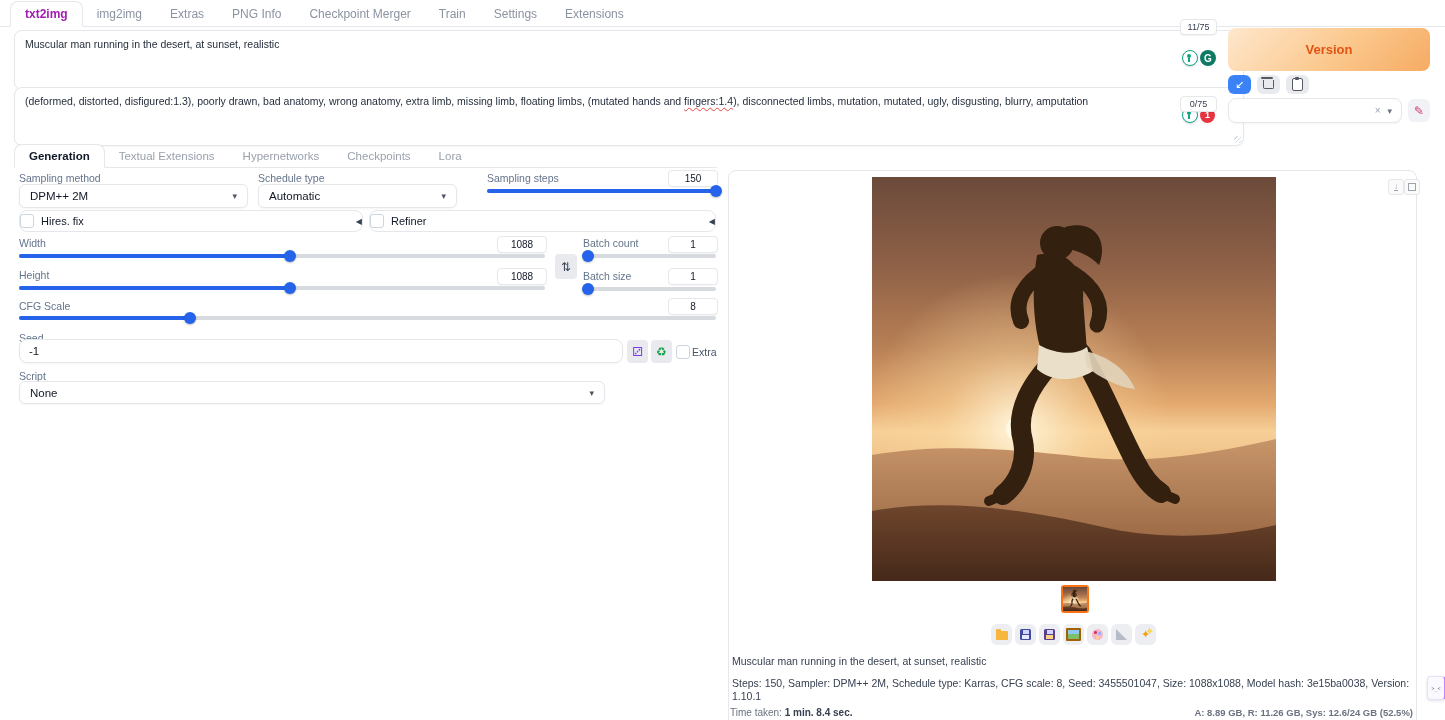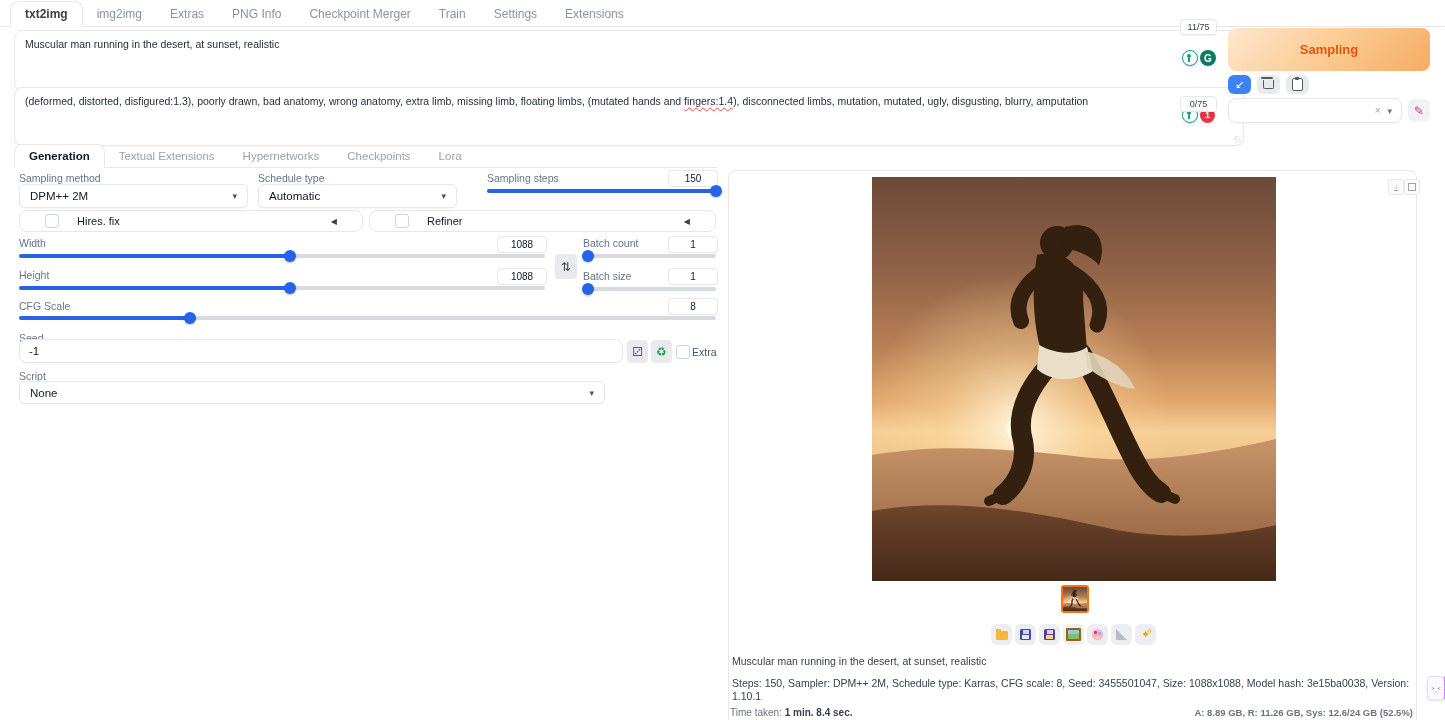--- a/index.html
+++ b/index.html
@@ -2,21 +2,21 @@
 <html lang="en"><head>
 <meta charset="utf-8">
 <style>
   html,body{margin:0;padding:0;background:#fff;}
   body{font-family:"Liberation Sans","DejaVu Sans",sans-serif;color:#1f2937;}
   #app{position:relative;width:1445px;height:720px;overflow:hidden;background:#ffffff;}
   .abs{position:absolute;}
   
   .tabbar{position:absolute;top:0;left:0;right:0;height:26px;display:flex;align-items:flex-end;border-bottom:1px solid #e5e7eb;padding-left:10px;background:#fff;}
   .tab{padding:5px 14px;font-size:12px;color:#8b93a1;cursor:pointer;white-space:nowrap;}
-  .tab.active{border:1px solid #e5e7eb;border-bottom:1px solid #fff;border-radius:8px 8px 0 0;background:#fff;color:#404040;font-weight:700;margin-bottom:-1px;}
+  .tab.active{border:1px solid #e5e7eb;border-bottom:1px solid #fff;border-radius:8px 8px 0 0;background:#fff;color:#a21caf;font-weight:700;margin-bottom:-1px;}
   
   .txtbox{position:absolute;left:14px;width:1208px;background:#fff;border:1px solid #e5e7eb;border-radius:8px;box-shadow:0 1px 2px rgba(0,0,0,.04);padding:6px 10px;font-size:10.5px;line-height:1.35;color:#1f2937;}
   .counter{position:absolute;left:1180px;width:35px;height:14px;background:#fff;border:1px solid #e5e7eb;border-radius:4px;font-size:9px;color:#374151;display:flex;align-items:center;justify-content:center;z-index:6;box-shadow:0 1px 1px rgba(0,0,0,.05);}
   .flag{text-decoration:underline wavy #ef4444 1px;text-underline-offset:2px;}
   .overlay-icons{position:absolute;display:flex;align-items:center;gap:2px;z-index:5;}
   .lt-icon{width:14px;height:14px;border-radius:50%;background:#fff;border:1.6px solid #0ea583;position:relative;box-shadow:0 1px 2px rgba(0,0,0,.15);}
   .lt-icon::before{content:"";position:absolute;left:3.6px;top:2.6px;width:4px;height:4px;border-radius:50%;background:#0ea583;}
   .lt-icon::after{content:"";position:absolute;left:5.4px;top:6.6px;width:1.8px;height:4px;background:#0ea583;}
   .g-icon{width:16px;height:16px;border-radius:50%;background:#0e7a63;color:#fff;font-weight:700;font-size:10px;display:flex;align-items:center;justify-content:center;box-shadow:0 0 0 1.5px #fff,0 1px 2px rgba(0,0,0,.2);}
   .badge-icon{width:15px;height:15px;border-radius:50%;background:#e53540;color:#fff;font-size:9px;font-weight:700;display:flex;align-items:center;justify-content:center;box-shadow:0 0 0 1.5px #fff,0 1px 2px rgba(0,0,0,.2);}
@@ -38,21 +38,21 @@
   .subtab{padding:5px 14px;font-size:11.5px;color:#9aa1ac;cursor:pointer;white-space:nowrap;}
   .subtab.active{border:1px solid #e5e7eb;border-bottom:1px solid #fff;border-radius:8px 8px 0 0;background:#fff;color:#111827;font-weight:700;margin-bottom:-1px;}
   
   .lbl{position:absolute;font-size:10.5px;color:#64748b;white-space:nowrap;}
   .dd{position:absolute;height:24px;background:#fff;border:1px solid #e5e7eb;border-radius:6px;display:flex;align-items:center;padding:0 10px;box-sizing:border-box;font-size:11.5px;color:#111827;box-shadow:0 1px 2px rgba(0,0,0,.04);cursor:pointer;}
   .dd .caret{margin-left:auto;font-size:9px;color:#4b5563;}
   .numbox{position:absolute;width:48px;height:15px;background:#fff;border:1px solid #e5e7eb;border-radius:4px;font-size:10px;color:#111827;display:flex;align-items:center;justify-content:center;box-shadow:0 1px 1px rgba(0,0,0,.03);}
   .slider{position:absolute;height:4px;background:#d7dade;border-radius:2px;cursor:pointer;}
   .slider-fill{position:absolute;left:0;top:0;height:4px;background:#2563eb;border-radius:2px;}
   .slider-thumb{position:absolute;top:-4px;width:12px;height:12px;margin-left:-6px;border-radius:50%;background:#2563eb;box-shadow:0 1px 2px rgba(0,0,0,.25);}
-  .accordion{position:absolute;height:22px;background:#fff;border:1px solid #e5e7eb;border-radius:8px;display:flex;align-items:center;gap:18px;padding:0 25px;box-sizing:border-box;cursor:pointer;}
+  .accordion{position:absolute;height:22px;background:#fff;border:1px solid #e5e7eb;border-radius:8px;display:flex;align-items:center;gap:7px;padding:0 0;box-sizing:border-box;cursor:pointer;}
   .accordion .a-label{font-size:11px;color:#111827;}
   .accordion .a-arrow{margin-left:auto;font-size:8px;color:#374151;}
   .cb{width:12px;height:12px;border:1px solid #cbd5e1;border-radius:3px;background:#fff;flex:0 0 auto;cursor:pointer;}
   .swap-btn{position:absolute;left:555px;top:254px;width:22px;height:25px;background:#e9eaee;border-radius:4px;display:flex;align-items:center;justify-content:center;font-size:12px;color:#374151;cursor:pointer;}
   .seed-input{position:absolute;left:19px;top:339px;width:604px;height:24px;background:#fff;border:1px solid #e5e7eb;border-radius:8px;box-sizing:border-box;padding:0 9px;font-size:11.5px;color:#111827;font-family:"Liberation Sans","DejaVu Sans",sans-serif;box-shadow:0 1px 2px rgba(0,0,0,.04);}
   .seed-btn{position:absolute;top:340px;width:21px;height:23px;background:#e9eaee;border-radius:4px;display:flex;align-items:center;justify-content:center;cursor:pointer;font-size:12px;}
   
   .output-panel{position:absolute;left:728px;top:170px;width:689px;height:560px;background:#fff;border:1px solid #e5e7eb;border-radius:8px;box-sizing:border-box;}
   .mini-btn{position:absolute;width:14px;height:14px;border:1px solid #e5e7eb;border-radius:3px;background:#fafafa;display:flex;align-items:center;justify-content:center;color:#9ca3af;cursor:pointer;}
   .dl-glyph{font-size:8px;line-height:7px;border-bottom:1px solid #9ca3af;padding-bottom:.5px;}
@@ -110,21 +110,21 @@
   <div class="counter" style="top:64px;margin-top:32px;">0/75</div>
   <div class="txtbox" style="top:87px;height:45px;">
     <span><span>(deformed, distorted, disfigured:1.3), poorly drawn, bad anatomy, wrong anatomy, extra limb, missing limb, floating limbs, (mutated hands and </span><span class="flag">fingers:1.4</span><span>), disconnected limbs, mutation, mutated, ugly, disgusting, blurry, amputation</span></span>
     <span class="resize-corner"></span>
   </div>
   <div class="overlay-icons" style="left:1182px;top:107px;">
     <span class="lt-icon"></span>
     <span class="badge-icon">1</span>
   </div>
 
-  <div class="generate-btn">Sampling</div>
+  <div class="generate-btn">Version</div>
   <div class="abs" style="left:1228px;top:75px;display:flex;gap:6px;">
     <div class="tool-btn blue">
         <span>↙</span>
       </div>
     <div class="tool-btn">
         <span class="trash-icon"></span>
       </div>
     <div class="tool-btn">
         <span class="clip-icon"></span>
       </div>

